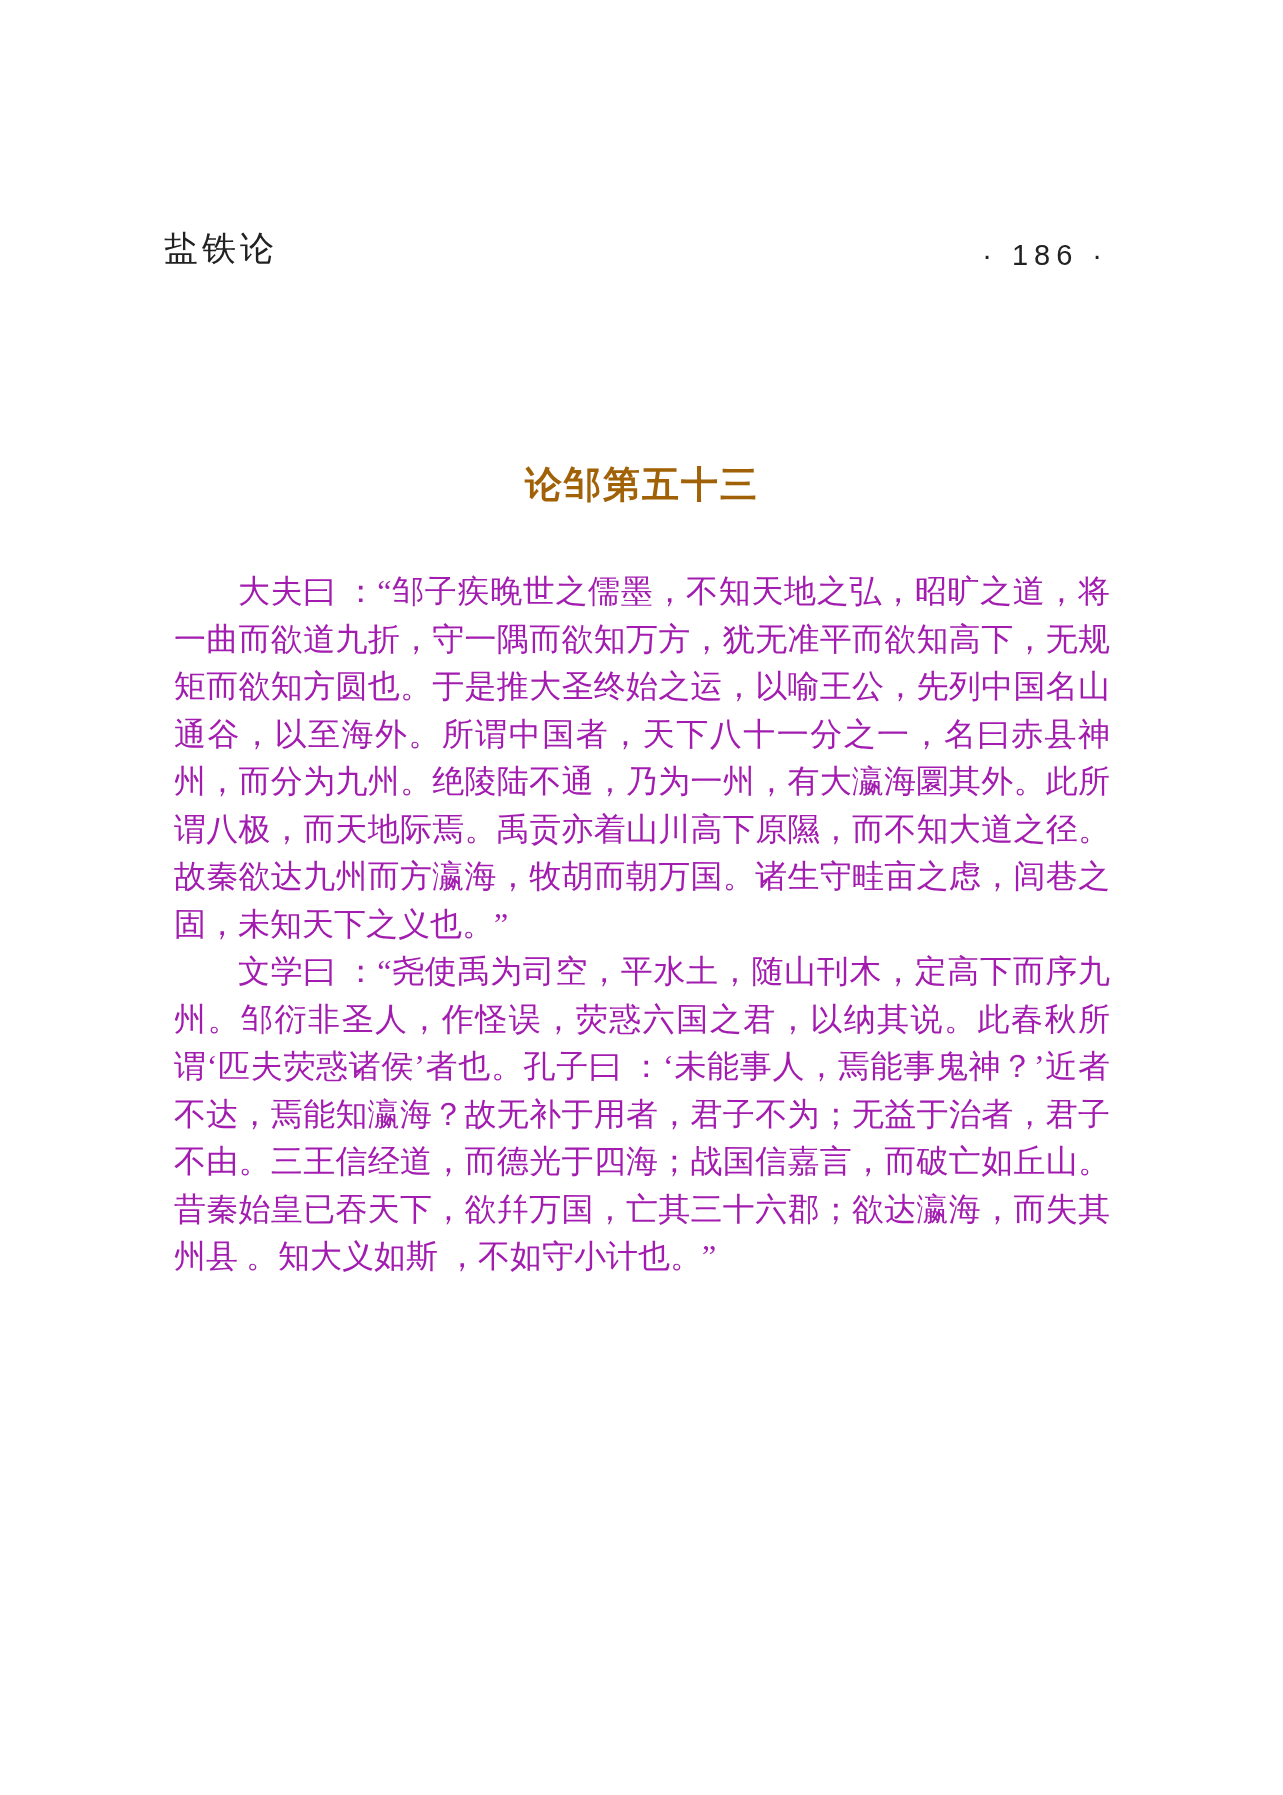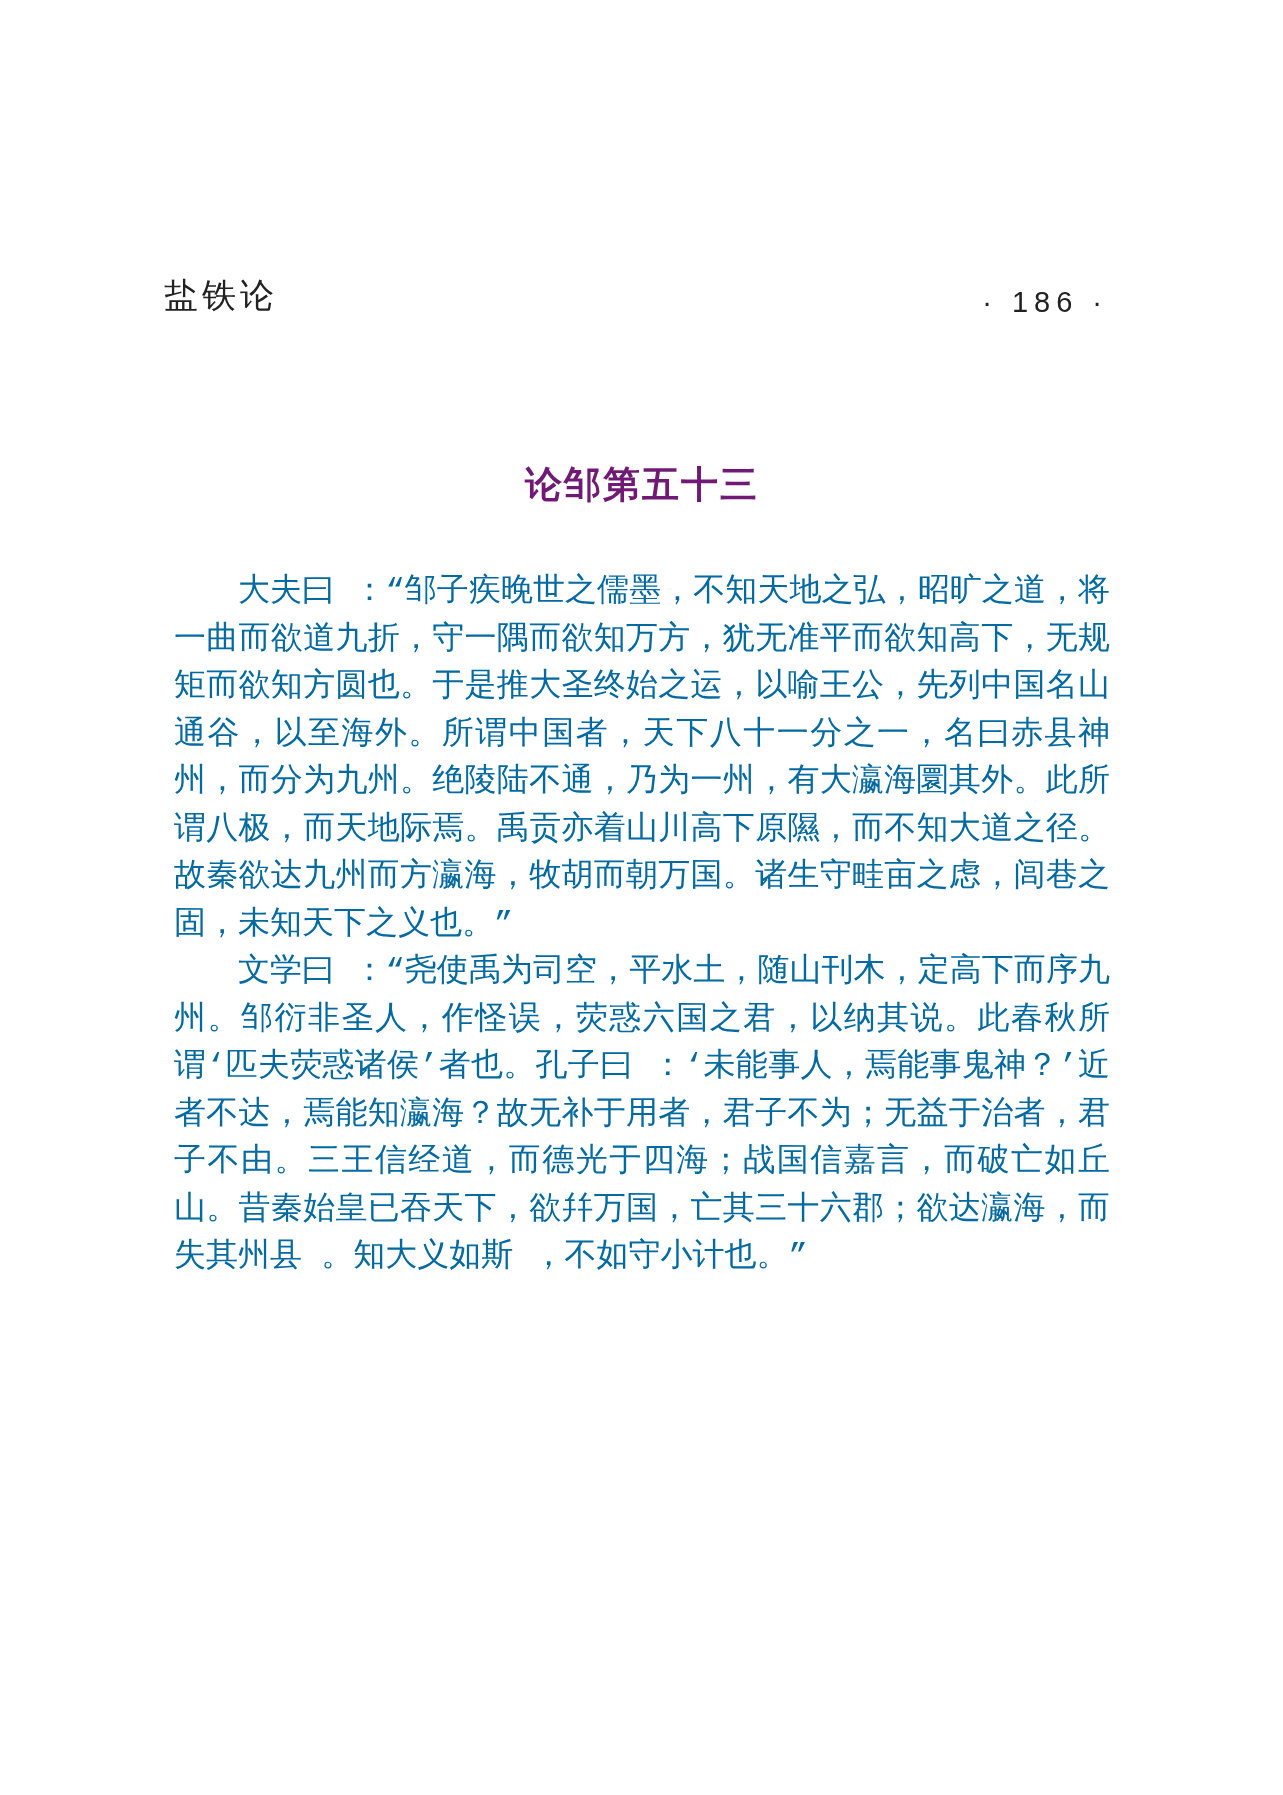--- a/index.html
+++ b/index.html
@@ -17,21 +17,20 @@
     color: #1c1c1c;
   }
   .page-header {
     position: absolute;
     top: 226px;
     left: 164px;
     width: 944px;
     display: flex;
     justify-content: space-between;
     align-items: flex-end;
-    margin-top: 47px;
   }
   .book-title {
     font-size: 34px;
     letter-spacing: 4px;
     color: #222222;
   }
   .page-number {
     font-family: "Liberation Sans", sans-serif;
     font-size: 29px;
     letter-spacing: 6px;
@@ -53,34 +52,33 @@
     top: 568px;
     left: 174px;
     width: 936px;
   }
   .body-text p {
     margin: 0;
     font-size: 32px;
     line-height: 47.5px;
     text-align: justify;
     text-indent: 2em;
-    color: #0369a1;
-    font-family: Liberation Mono, monospace;
+    color: #a21caf;
   }
 </style>
 </head>
 <body>
 
 <div class="page">
 
   <div class="page-header">
     <span class="book-title">盐铁论</span>
     <span class="page-number">· 186 ·</span>
   </div>
 
-  <h1 class="chapter-title" style="color: #701a75;">论邹第五十三</h1>
+  <h1 class="chapter-title" style="color: #a16207;">论邹第五十三</h1>
 
   <div class="body-text">
     <p>大夫曰 ：“邹子疾晚世之儒墨，不知天地之弘，昭旷之道，将一曲而欲道九折，守一隅而欲知万方，犹无准平而欲知高下，无规矩而欲知方圆也。于是推大圣终始之运，以喻王公，先列中国名山通谷，以至海外。所谓中国者，天下八十一分之一，名曰赤县神州，而分为九州。绝陵陆不通，乃为一州，有大瀛海圜其外。此所谓八极，而天地际焉。禹贡亦着山川高下原隰，而不知大道之径。故秦欲达九州而方瀛海，牧胡而朝万国。诸生守畦亩之虑，闾巷之固，未知天下之义也。”</p>
     <p>文学曰 ：“尧使禹为司空，平水土，随山刊木，定高下而序九州。邹衍非圣人，作怪误，荧惑六国之君，以纳其说。此春秋所谓‘匹夫荧惑诸侯’者也。孔子曰 ：‘未能事人，焉能事鬼神？’近者不达，焉能知瀛海？故无补于用者，君子不为；无益于治者，君子不由。三王信经道，而德光于四海；战国信嘉言，而破亡如丘山。昔秦始皇已吞天下，欲幷万国，亡其三十六郡；欲达瀛海，而失其州县 。知大义如斯 ，不如守小计也。”</p>
   </div>
 
 </div>
 
 </body></html>

